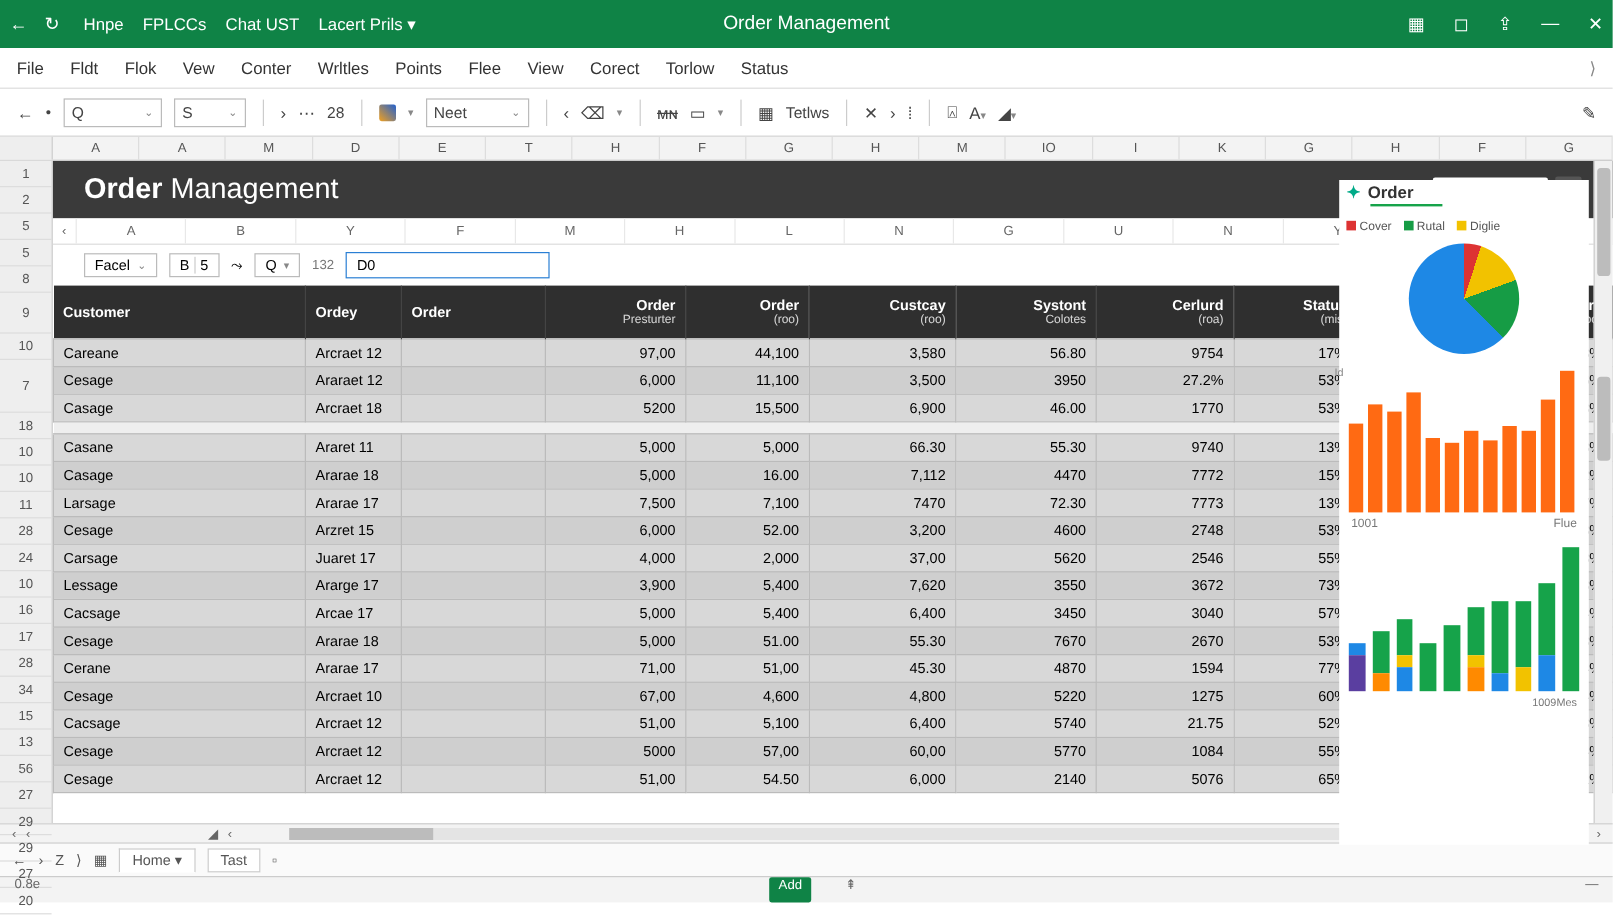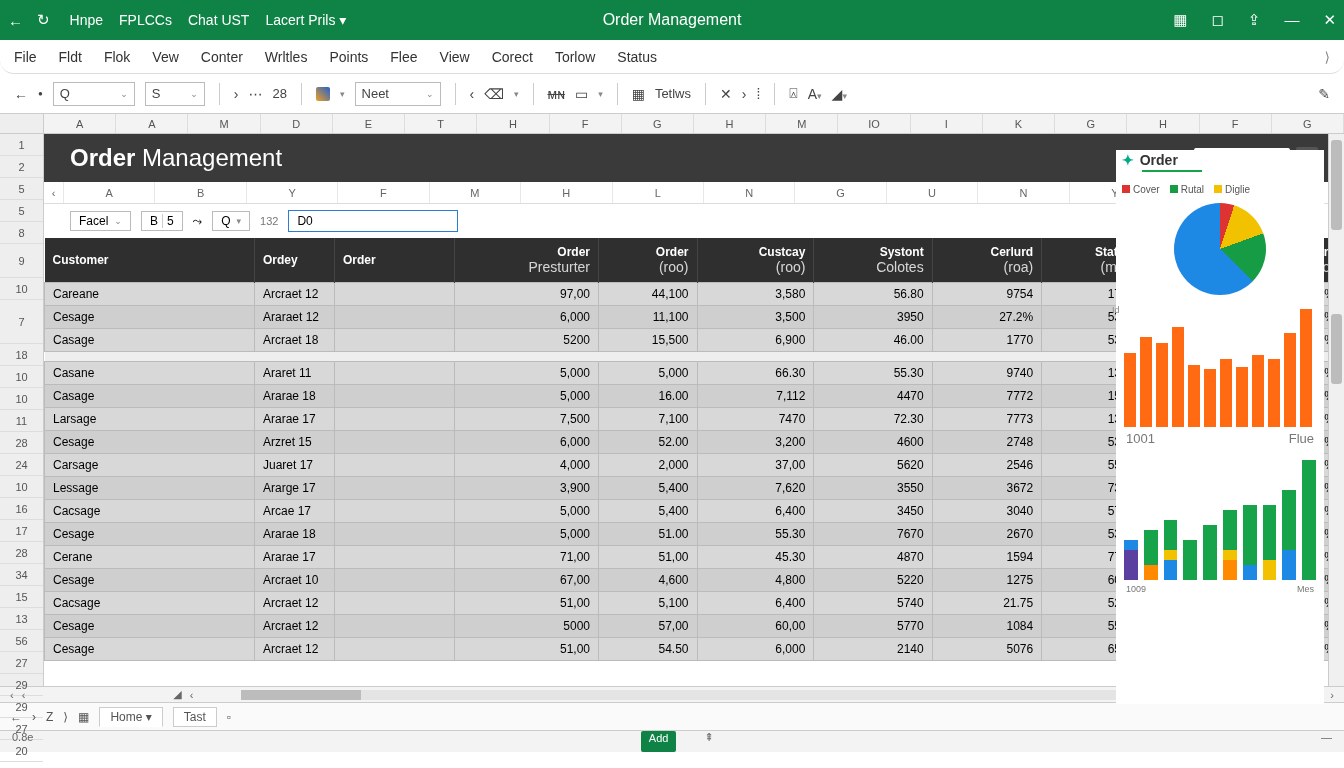--- a/index.html
+++ b/index.html
@@ -9,21 +9,21 @@
 .titlebar { background: #0f8346; height: 40px; display: flex; align-items: center; color: #fff; padding: 0 8px; }
 .titlebar .left-icons { display: flex; gap: 14px; align-items: center; }
 .titlebar .left-icons span { cursor: pointer; font-size: 15px; }
 .titlebar .menu-labels { display: flex; gap: 16px; margin-left: 20px; font-size: 14px; }
 .titlebar .menu-labels span { cursor: pointer; }
 .titlebar .title { position: absolute; left: 50%; transform: translateX(-50%); font-size: 16px; }
 .titlebar .win-controls { margin-left: auto; display: flex; gap: 24px; font-size: 15px; }
 .titlebar .win-controls span { cursor: pointer; }
 
 
-.ribbon-tabs { height: 34px; display: flex; align-items: center; padding: 0 14px; gap: 22px; font-size: 14px; border-bottom: 1px solid #ddd; color: #333; border-radius: 14px; }
+.ribbon-tabs { height: 34px; display: flex; align-items: center; padding: 0 14px; gap: 22px; font-size: 14px; border-bottom: 1px solid #ddd; color: #333; }
 .ribbon-tabs span { cursor: pointer; }
 .ribbon-tabs .expand { margin-left: auto; color: #888; }
 
 
 .toolbar { height: 40px; display: flex; align-items: center; padding: 0 14px; gap: 10px; border-bottom: 1px solid #ccc; font-size: 13px; color: #444; }
 .toolbar .nav-arrow { font-size: 14px; cursor: pointer; }
 .toolbar .box { border: 1px solid #bbb; height: 24px; display: flex; align-items: center; padding: 0 6px; background: #fff; }
 .toolbar .namebox { width: 82px; justify-content: space-between; }
 .toolbar .dd { width: 60px; justify-content: space-between; }
 .toolbar .sel { width: 86px; justify-content: space-between; }
@@ -61,21 +61,21 @@
 
 .filter-row { height: 34px; display: flex; align-items: center; padding: 0 26px; gap: 10px; font-size: 12px; }
 .filter-row .fsel { border: 1px solid #bbb; padding: 2px 8px; display: flex; align-items: center; gap: 6px; background: #fff; }
 .filter-row .fbox { border: 1px solid #2a7fd4; padding: 2px 8px; width: 170px; background: #fff; height: 22px; display: flex; align-items: center; }
 .filter-row .tiny { font-size: 11px; color: #777; }
 
 
 .tbl { width: 100%; border-collapse: collapse; font-size: 12px; }
 .tbl th { background: #2f2f2f; color: #fff; font-weight: 600; padding: 6px 8px; text-align: left; border-right: 1px solid #444; height: 44px; }
 .tbl th.r { text-align: right; }
-.tbl th .sub { display: block; font-size: 14px; font-weight: 400; opacity: .8; }
+.tbl th .sub { display: block; font-size: 10px; font-weight: 400; opacity: .8; }
 .tbl td { padding: 4px 8px; border: 1px solid #bbb; background: #d8d8d8; height: 22px; }
 .tbl tr:nth-child(even) td { background: #cfcfcf; }
 .tbl td.r { text-align: right; }
 .tbl tbody tr.gap td { background: #eee; height: 10px; padding: 0; border-left: none; border-right: none; }
 
 .col-cust { width: 210px; }
 .col-ord1 { width: 80px; }
 .col-ord2 { width: 120px; }
 
 
@@ -600,21 +600,21 @@
         <div class="bar" style="height: 100px;"></div>
         <div class="bar" style="height: 62px;"></div>
         <div class="bar" style="height: 58px;"></div>
         <div class="bar" style="height: 68px;"></div>
         <div class="bar" style="height: 60px;"></div>
         <div class="bar" style="height: 72px;"></div>
         <div class="bar" style="height: 68px;"></div>
         <div class="bar" style="height: 94px;"></div>
         <div class="bar" style="height: 118px;"></div>
       </div>
-    <div style="display:flex;justify-content:space-between;font-size:13px;color:#777;padding:0 10px">
+    <div style="display:flex;justify-content:space-between;font-size:10px;color:#777;padding:0 10px">
       <span>1001</span>
       <span>Flue</span>
     </div>
   </div>
   <div class="card" style="margin-top:6px">
     <div class="barchart2" id="bar2">
         <div class="stack">
           <div class="seg" style="height: 30px; background: rgb(90, 62, 160);"></div>
           <div class="seg" style="height: 10px; background: rgb(30, 136, 229);"></div>
         </div>
@@ -647,18 +647,18 @@
           <div class="seg" style="height: 55px; background: rgb(22, 163, 74);"></div>
         </div>
         <div class="stack">
           <div class="seg" style="height: 30px; background: rgb(30, 136, 229);"></div>
           <div class="seg" style="height: 60px; background: rgb(22, 163, 74);"></div>
         </div>
         <div class="stack">
           <div class="seg" style="height: 120px; background: rgb(22, 163, 74);"></div>
         </div>
       </div>
-    <div style="display:flex;justify-content:space-between;font-size:9px;color:#777;padding:0 10px">
+    <div style="display:flex;justify-content:flex-end;font-size:9px;color:#777;padding:0 10px">
       <span>1009</span>
       <span>Mes</span>
     </div>
   </div>
 </div>
 
 </body></html>

